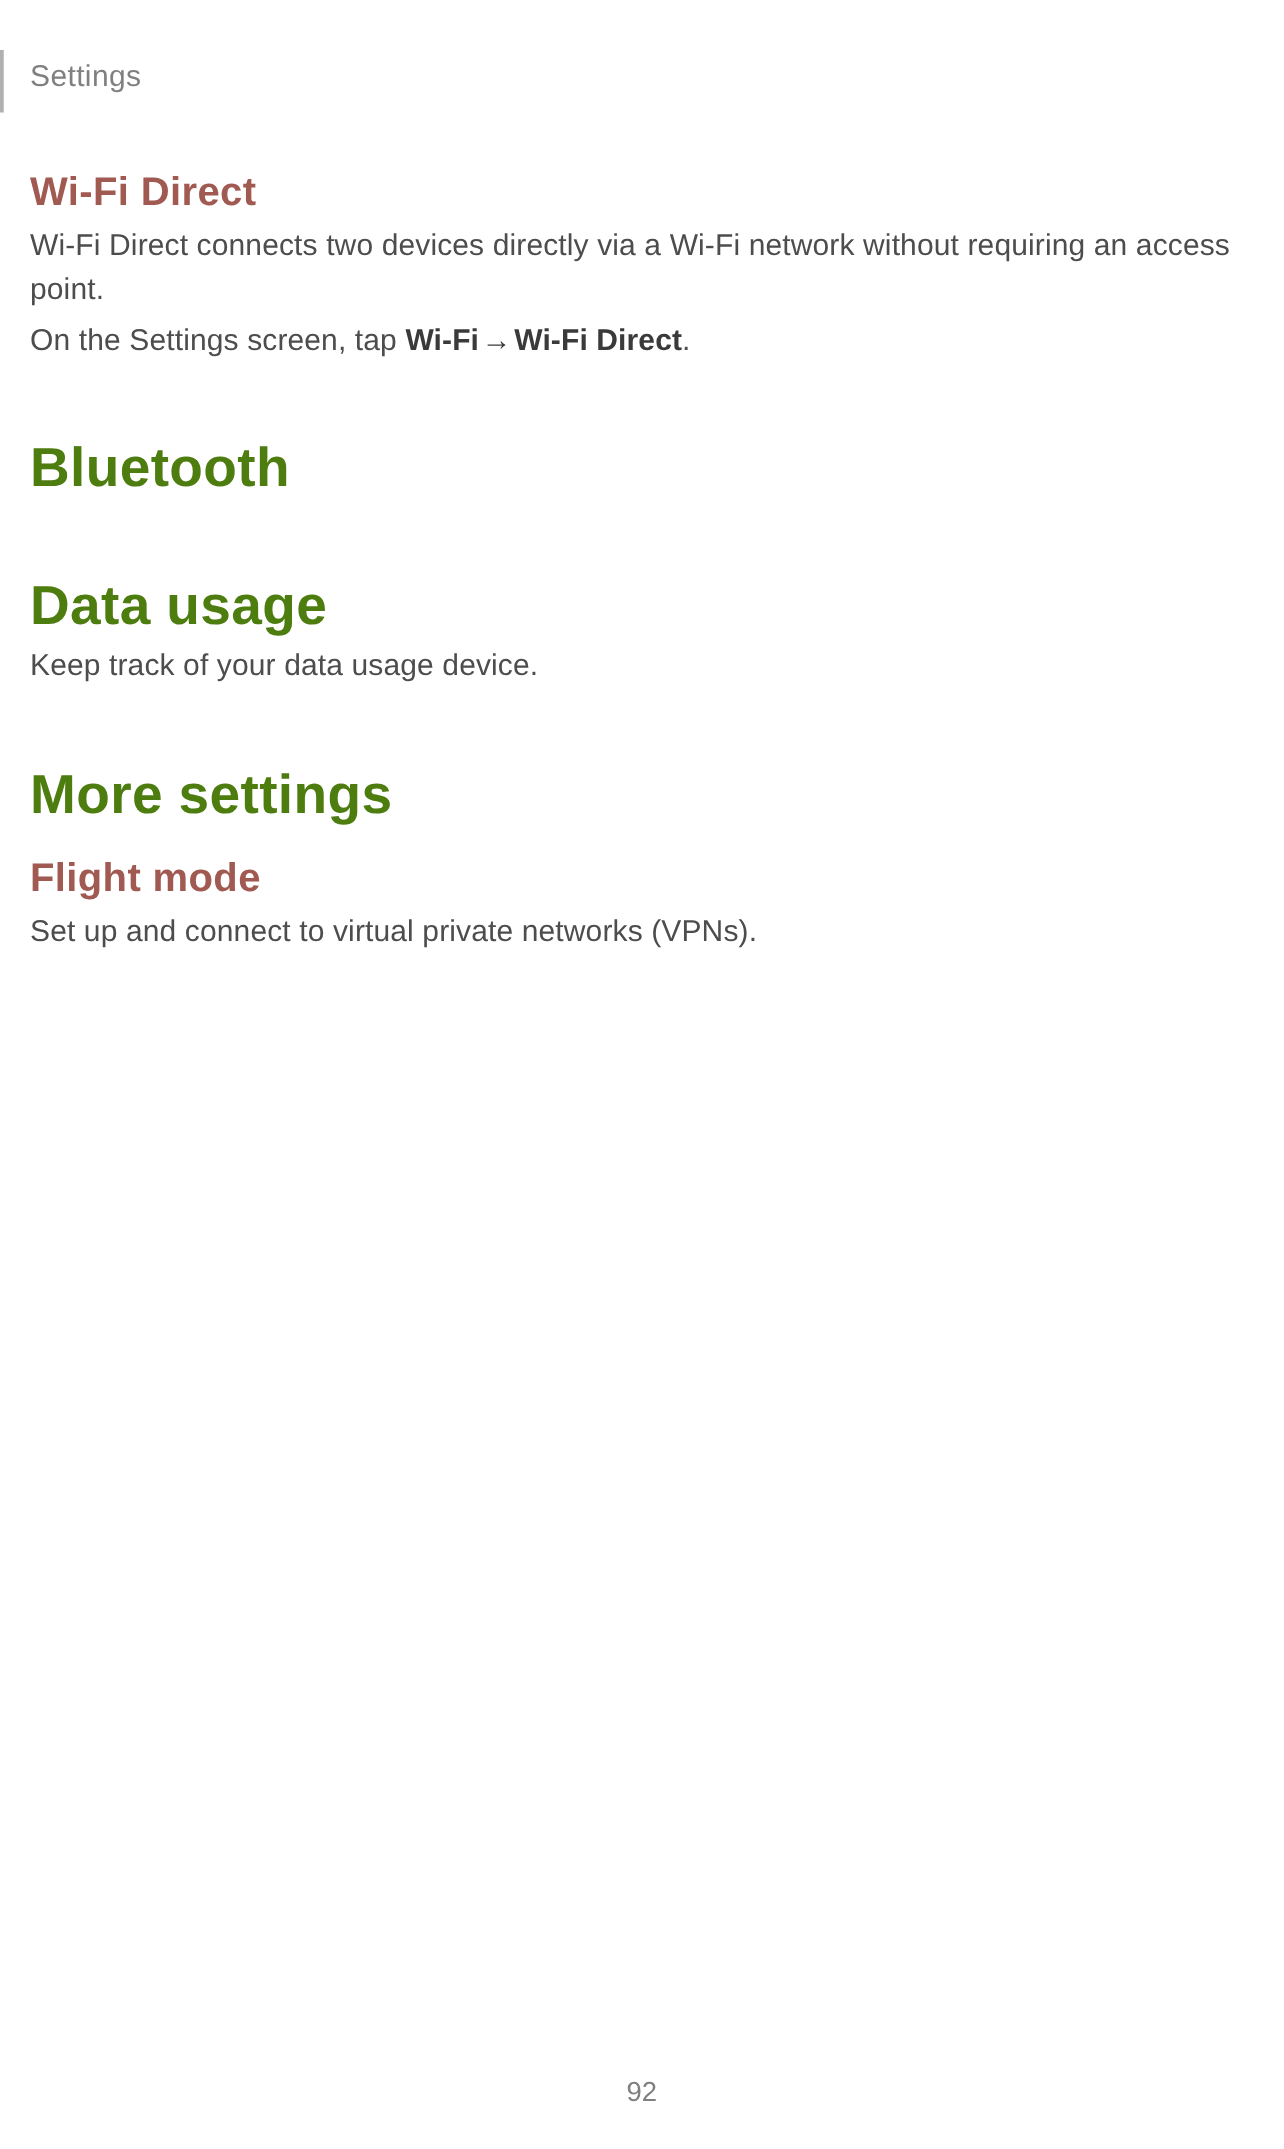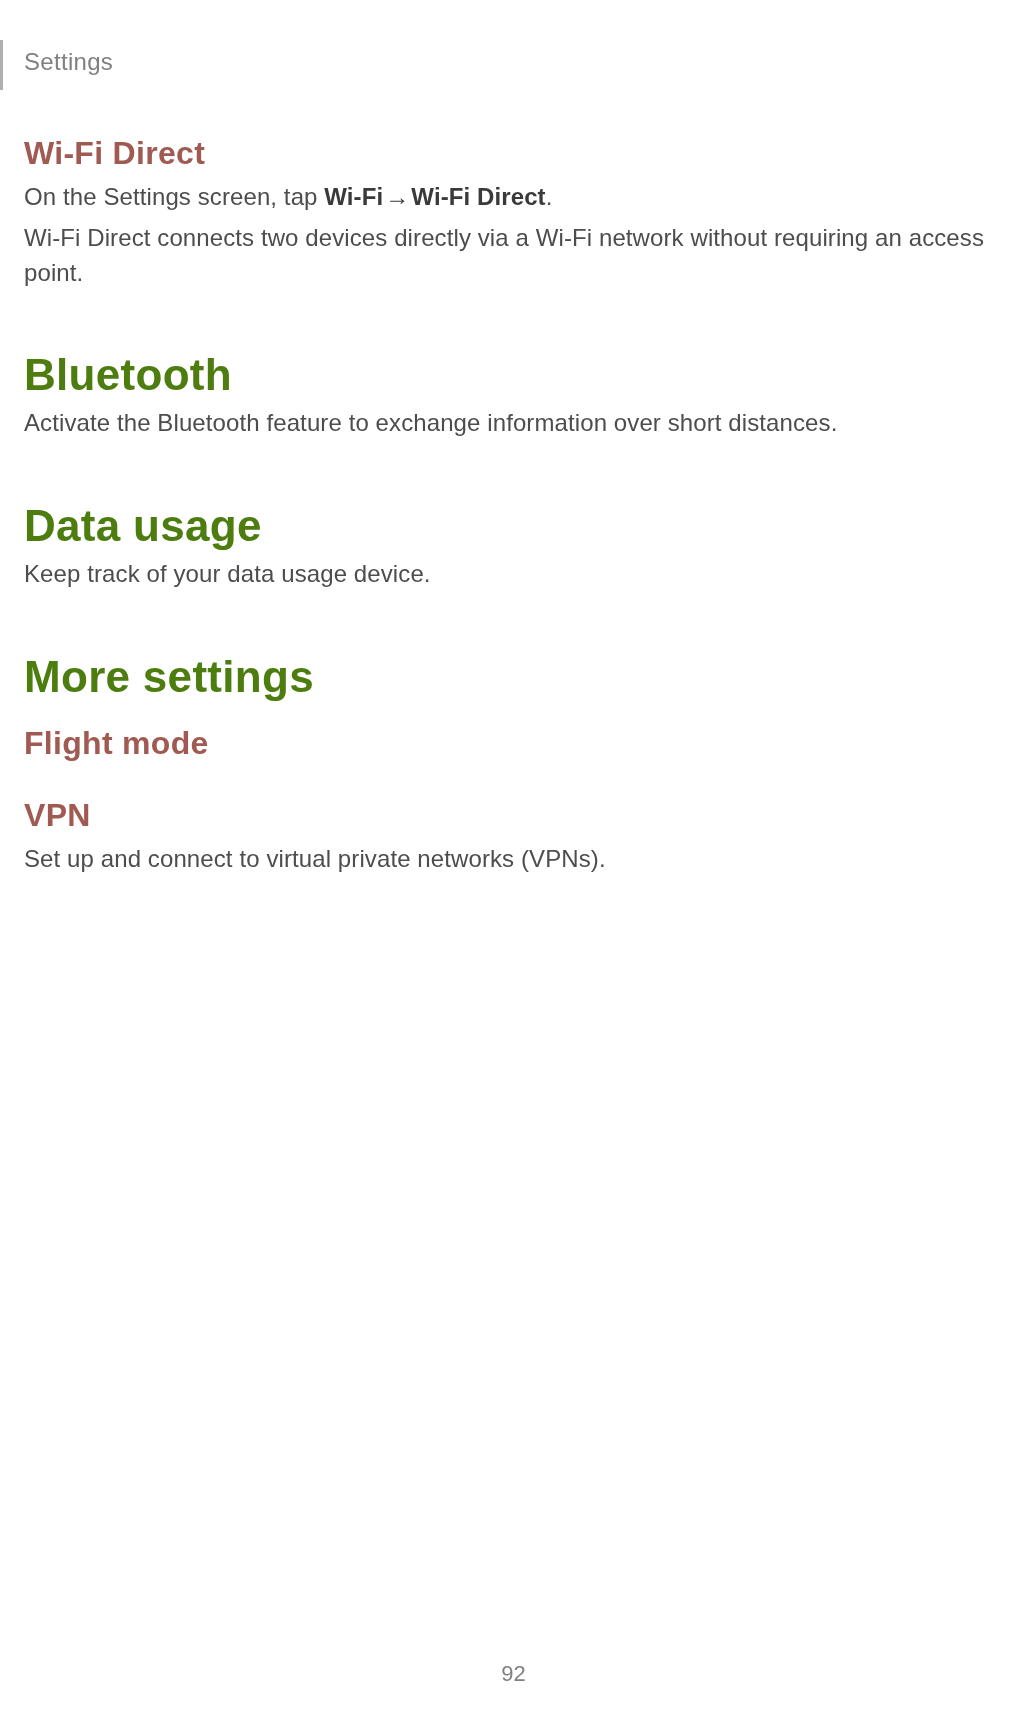--- a/index.html
+++ b/index.html
@@ -87,35 +87,33 @@
 
 <div class="page">
 
   <div class="side-rule"></div>
 
   <div class="header-label">Settings</div>
 
   <div class="content">
 
     <div class="h2-brown">Wi-Fi Direct</div>
+    <div class="body-text">Wi-Fi Direct connects two devices directly via a Wi-Fi network without requiring an access point.</div>
     <div class="body-text">
       <span>On the Settings screen, tap </span><b>Wi-Fi</b><span class="arrow">→</span><b>Wi-Fi Direct</b><span>.</span>
     </div>
-    <div class="body-text">Wi-Fi Direct connects two devices directly via a Wi-Fi network without requiring an access point.</div>
 
     <div class="h1-blue">Bluetooth</div>
-    <div class="body-text">Activate the Bluetooth feature to exchange information over short distances.</div>
 
     <div class="h1-blue">Data usage</div>
     <div class="body-text">Keep track of your data usage device.</div>
 
     <div class="h1-blue">More settings</div>
 
     <div class="h2-brown" style="margin-top:23px;">Flight mode</div>
 
-    <div class="h2-brown" style="margin-top:35px;">VPN</div>
     <div class="body-text">Set up and connect to virtual private networks (VPNs).</div>
 
   </div>
 
   <div class="page-number">92</div>
 
 </div>
 
 </body></html>

